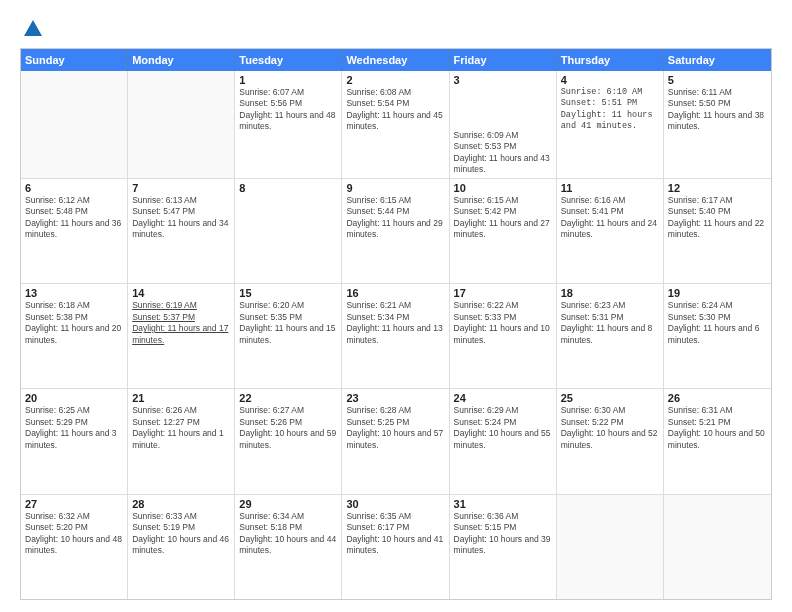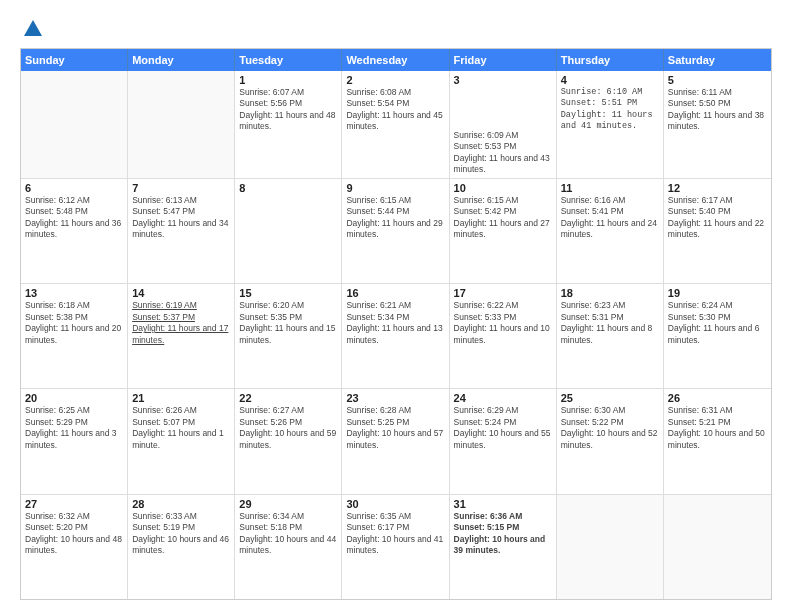--- a/index.html
+++ b/index.html
@@ -268,21 +268,21 @@
         <div class="cal-row">
           <div class="cal-cell">
             <span class="day-num">20</span>
             <div class="cell-text" style="white-space: pre-line;">Sunrise: 6:25 AM
 Sunset: 5:29 PM
 Daylight: 11 hours and 3 minutes.</div>
           </div>
           <div class="cal-cell">
             <span class="day-num">21</span>
             <div class="cell-text" style="white-space: pre-line;">Sunrise: 6:26 AM
-Sunset: 5:07 PM
+Sunset: 12:27 PM
 Daylight: 11 hours and 1 minute.</div>
           </div>
           <div class="cal-cell">
             <span class="day-num">22</span>
             <div class="cell-text" style="white-space: pre-line;">Sunrise: 6:27 AM
 Sunset: 5:26 PM
 Daylight: 10 hours and 59 minutes.</div>
           </div>
           <div class="cal-cell">
             <span class="day-num">23</span>
@@ -329,21 +329,21 @@
 Daylight: 10 hours and 44 minutes.</div>
           </div>
           <div class="cal-cell">
             <span class="day-num">30</span>
             <div class="cell-text" style="white-space: pre-line;">Sunrise: 6:35 AM
 Sunset: 6:17 PM
 Daylight: 10 hours and 41 minutes.</div>
           </div>
           <div class="cal-cell">
             <span class="day-num">31</span>
-            <div class="cell-text" style="white-space: pre-line; font-weight: bold;">Sunrise: 6:36 AM
+            <div class="cell-text" style="white-space: pre-line;">Sunrise: 6:36 AM
 Sunset: 5:15 PM
 Daylight: 10 hours and 39 minutes.</div>
           </div>
           <div class="cal-cell empty"></div>
           <div class="cal-cell empty"></div>
         </div>
       </div>
   </div>
 </div>
 

